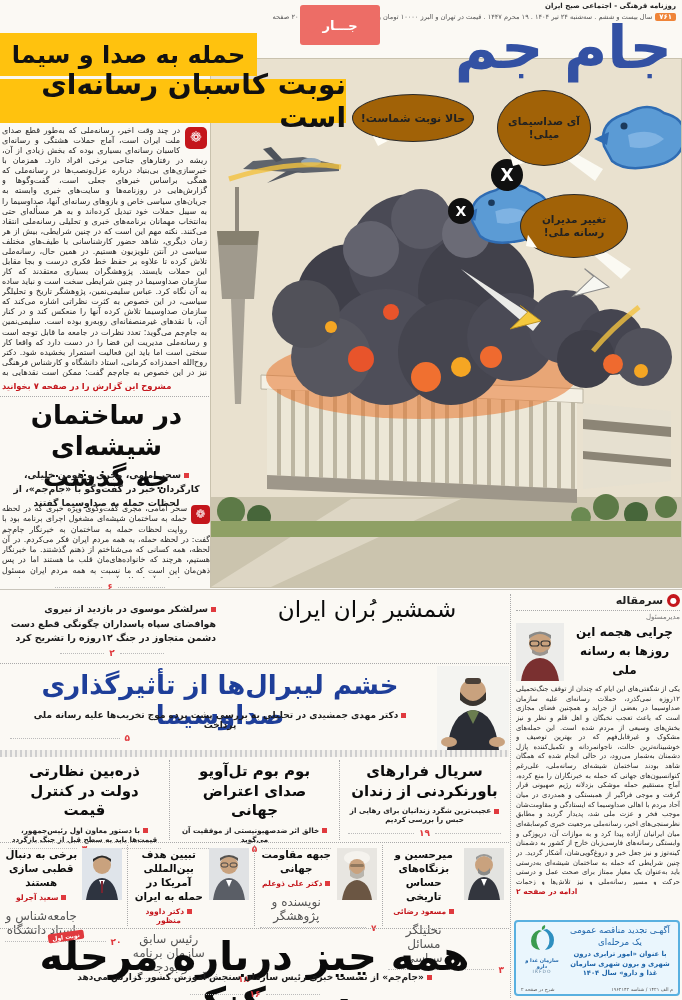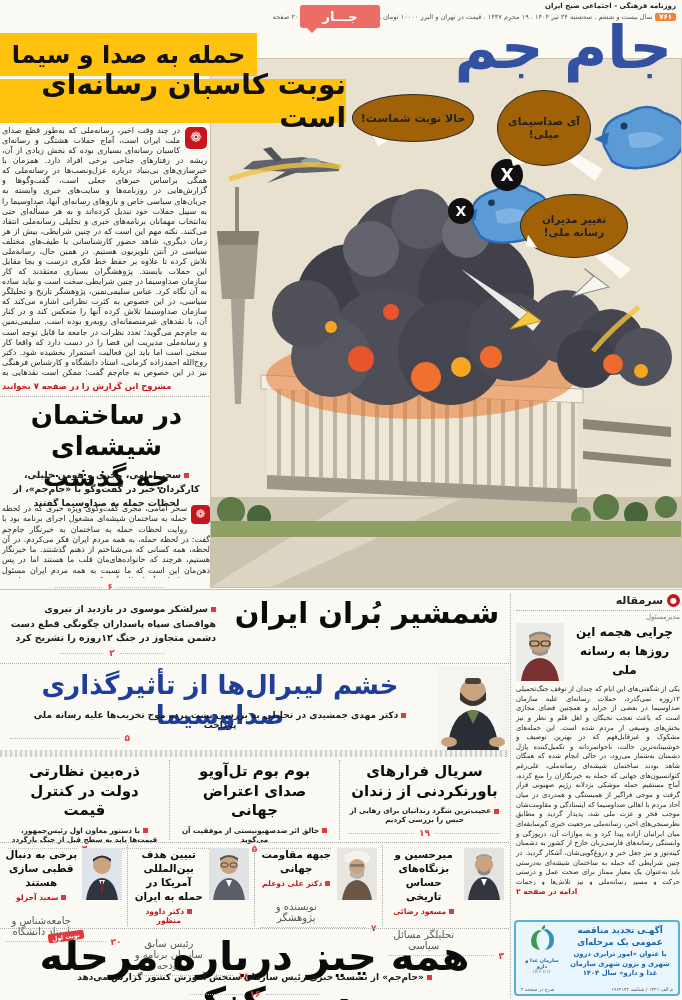--- a/index.html
+++ b/index.html
@@ -3,21 +3,21 @@
 <meta charset="utf-8">
 <style>
   html,body{margin:0;padding:0;background:#d9d9d9;}
   #page{position:relative;width:682px;height:1000px;margin:0 auto;background:#fbf9f4;
         font-family:"DejaVu Sans",sans-serif;direction:rtl;overflow:hidden;color:#1c1c1c;}
   .abs{position:absolute;}
   
   .tagline{top:2px;right:6px;font-size:7px;font-weight:bold;color:#222;}
   .inforow{top:13px;right:6px;font-size:6.6px;color:#555;display:flex;align-items:center;gap:3px;}
   .issue{background:#ef8438;color:#fff;font-weight:bold;padding:0 4px;border-radius:2px;font-size:7px;}
-  .jaar{left:300px;top:5px;width:80px;height:23px;background:#ed6d66;color:#fff;font-size:13px;
+  .jaar{left:300px;top:5px;width:80px;height:40px;background:#ed6d66;color:#fff;font-size:13px;
         font-weight:bold;display:flex;align-items:center;justify-content:center;border-radius:3px;z-index:7;}
   .jaar-tail{left:306px;top:27px;width:0;height:0;border:6px solid transparent;border-top-color:#ed6d66;z-index:7;}
   .logo{top:20px;right:10px;font-size:59px;font-weight:bold;color:#3351a3;line-height:0.95;
         letter-spacing:-3px;z-index:5;}
   
   .kicker{left:0;top:33px;width:257px;height:43px;background:#ffc20e;display:flex;align-items:center;
           justify-content:center;font-size:24px;font-weight:bold;color:#111;z-index:6;}
   .mainhead{left:0;top:79px;width:346px;height:44px;background:#ffc20e;display:flex;align-items:center;
           justify-content:center;font-size:28px;font-weight:bold;color:#111;z-index:6;}
   
@@ -44,21 +44,21 @@
   
   .glass-title{left:0;top:400px;width:213px;text-align:center;font-size:26px;font-weight:bold;line-height:1.2;color:#0d0d0d;}
   .glass-sub{left:2px;top:468px;width:209px;text-align:center;font-size:9.2px;font-weight:bold;line-height:1.5;}
   .glass-body{left:2px;top:504px;width:208px;height:74px;font-size:7.9px;line-height:1.3;text-align:justify;overflow:hidden;}
   .rb::before{content:"";display:inline-block;width:5px;height:5px;background:#e03a3e;margin-left:3px;vertical-align:middle;}
   .pageno{display:flex;align-items:center;gap:5px;color:#e03a3e;font-size:9px;font-weight:bold;}
   .pageno .ln{flex:1;border-top:1px dotted #bbb;}
   
   .fullline{left:0;top:589px;width:682px;border-top:1px solid #c9c5bb;}
   .vdiv{left:510px;top:594px;height:404px;border-right:1px dotted #aaa;}
-  .sword-head{left:225px;top:596px;width:284px;text-align:center;font-size:29px;font-weight:bold;color:#0b0b0b;}
+  .sword-head{left:225px;top:596px;width:284px;text-align:center;font-size:23px;font-weight:normal;color:#0b0b0b;}
   .sword-sub{left:8px;top:602px;width:208px;font-size:9.4px;font-weight:bold;line-height:1.55;}
   .sword-pg{left:60px;top:648px;width:104px;}
   .hline1{left:0;top:663px;width:509px;border-top:1px dotted #aaa;}
   .lib-head{left:0;top:670px;width:440px;text-align:center;font-size:26px;font-weight:bold;color:#1e3e99;}
   .lib-sub{left:30px;top:710px;width:380px;text-align:center;font-size:9px;font-weight:bold;}
   .lib-pg{left:10px;top:733px;width:120px;}
   .lib-photo{left:437px;top:666px;width:72px;height:84px;background:#f1f1ef;overflow:hidden;}
   .graystrip{left:0;top:750px;width:509px;height:7px;
      background:repeating-linear-gradient(90deg,#cfcfcf 0 2px,#f3f1ec 2px 5px);}
   
@@ -71,21 +71,21 @@
   .hline2{left:0;top:842px;width:509px;border-top:1px dotted #aaa;}
   
   .ops{left:0;top:845px;width:509px;height:81px;display:flex;}
   .op{flex:1;padding:3px 5px 0;box-sizing:border-box;display:flex;flex-direction:column;}
   .op + .op{border-right:1px dotted #aaa;}
   .op-main{display:flex;gap:4px;}
   .op-photo{width:40px;height:52px;background:#e8e8e6;flex:none;overflow:hidden;}
   .op-txt{flex:1;text-align:center;}
   .op-title{font-size:10.3px;font-weight:bold;line-height:1.35;color:#0d0d0d;}
   .op-author{font-size:7.6px;font-weight:bold;color:#c4161c;margin-top:3px;}
-  .op-role{font-size:10px;color:#555;margin-top:13px;}
+  .op-role{font-size:12px;color:#555;margin-top:7px;}
   .op-pg{margin-top:auto;margin-bottom:2px;}
   .hline3{left:0;top:928px;width:509px;border-top:1px dotted #aaa;}
   
   .kon-head{left:0;top:933px;width:509px;text-align:center;font-size:40px;font-weight:bold;color:#0b0b0b;}
   .kon-sub{left:0;top:972px;width:509px;text-align:center;font-size:9px;font-weight:bold;}
   .kon-pg{left:190px;top:989px;width:130px;}
   
   .edit{left:516px;top:594px;width:164px;}
   .edit-head{display:flex;align-items:center;gap:4px;border-bottom:1px dotted #aaa;padding-bottom:3px;}
   .edit-icon{width:13px;height:13px;border-radius:50%;background:#c4161c;color:#fff;font-size:8px;
@@ -95,21 +95,21 @@
   .edit-toprow{display:flex;gap:5px;align-items:flex-start;}
   .edit-title{flex:1;font-size:12px;font-weight:bold;text-align:center;line-height:1.6;color:#0d0d0d;}
   .edit-photo{width:48px;height:58px;background:#ececea;flex:none;overflow:hidden;}
   .edit-body{margin-top:4px;font-size:6.8px;line-height:1.42;text-align:justify;height:200px;overflow:hidden;color:#222;}
   .edit-cont{color:#c4161c;font-size:7.5px;font-weight:bold;text-align:left;margin-top:2px;}
   
   .ad{left:514px;top:920px;width:166px;height:76px;border:2px solid #59b0e0;background:#eaf6fd;
       border-radius:4px;box-sizing:border-box;padding:3px 5px 2px;display:flex;flex-direction:column;}
   .ad-row{display:flex;gap:4px;flex:1;}
   .ad-txt{flex:1;}
-  .ad-title{color:#1c63a8;font-size:8.6px;font-weight:bold;text-align:center;line-height:1.35;}
+  .ad-title{color:#1c63a8;font-size:8.6px;font-weight:normal;text-align:center;line-height:1.35;}
   .ad-badge{display:inline-block;background:#e03a3e;color:#fff;font-size:6px;font-weight:bold;
       padding:1px 4px;border-radius:2px;transform:rotate(-8deg);position:absolute;left:48px;top:932px;z-index:3;}
   .ad-body{color:#1c63a8;font-size:6.8px;font-weight:bold;text-align:center;line-height:1.4;margin-top:2px;}
   .ad-logo{width:42px;flex:none;text-align:center;}
   .ad-org{font-size:5px;color:#1c63a8;font-weight:bold;line-height:1.2;}
   .ad-abbr{font-size:4.5px;color:#6a8aa5;letter-spacing:1px;}
   .ad-foot{display:flex;justify-content:space-between;font-size:4.8px;color:#555;margin-top:1px;}
 </style>
 </head>
 <body>

